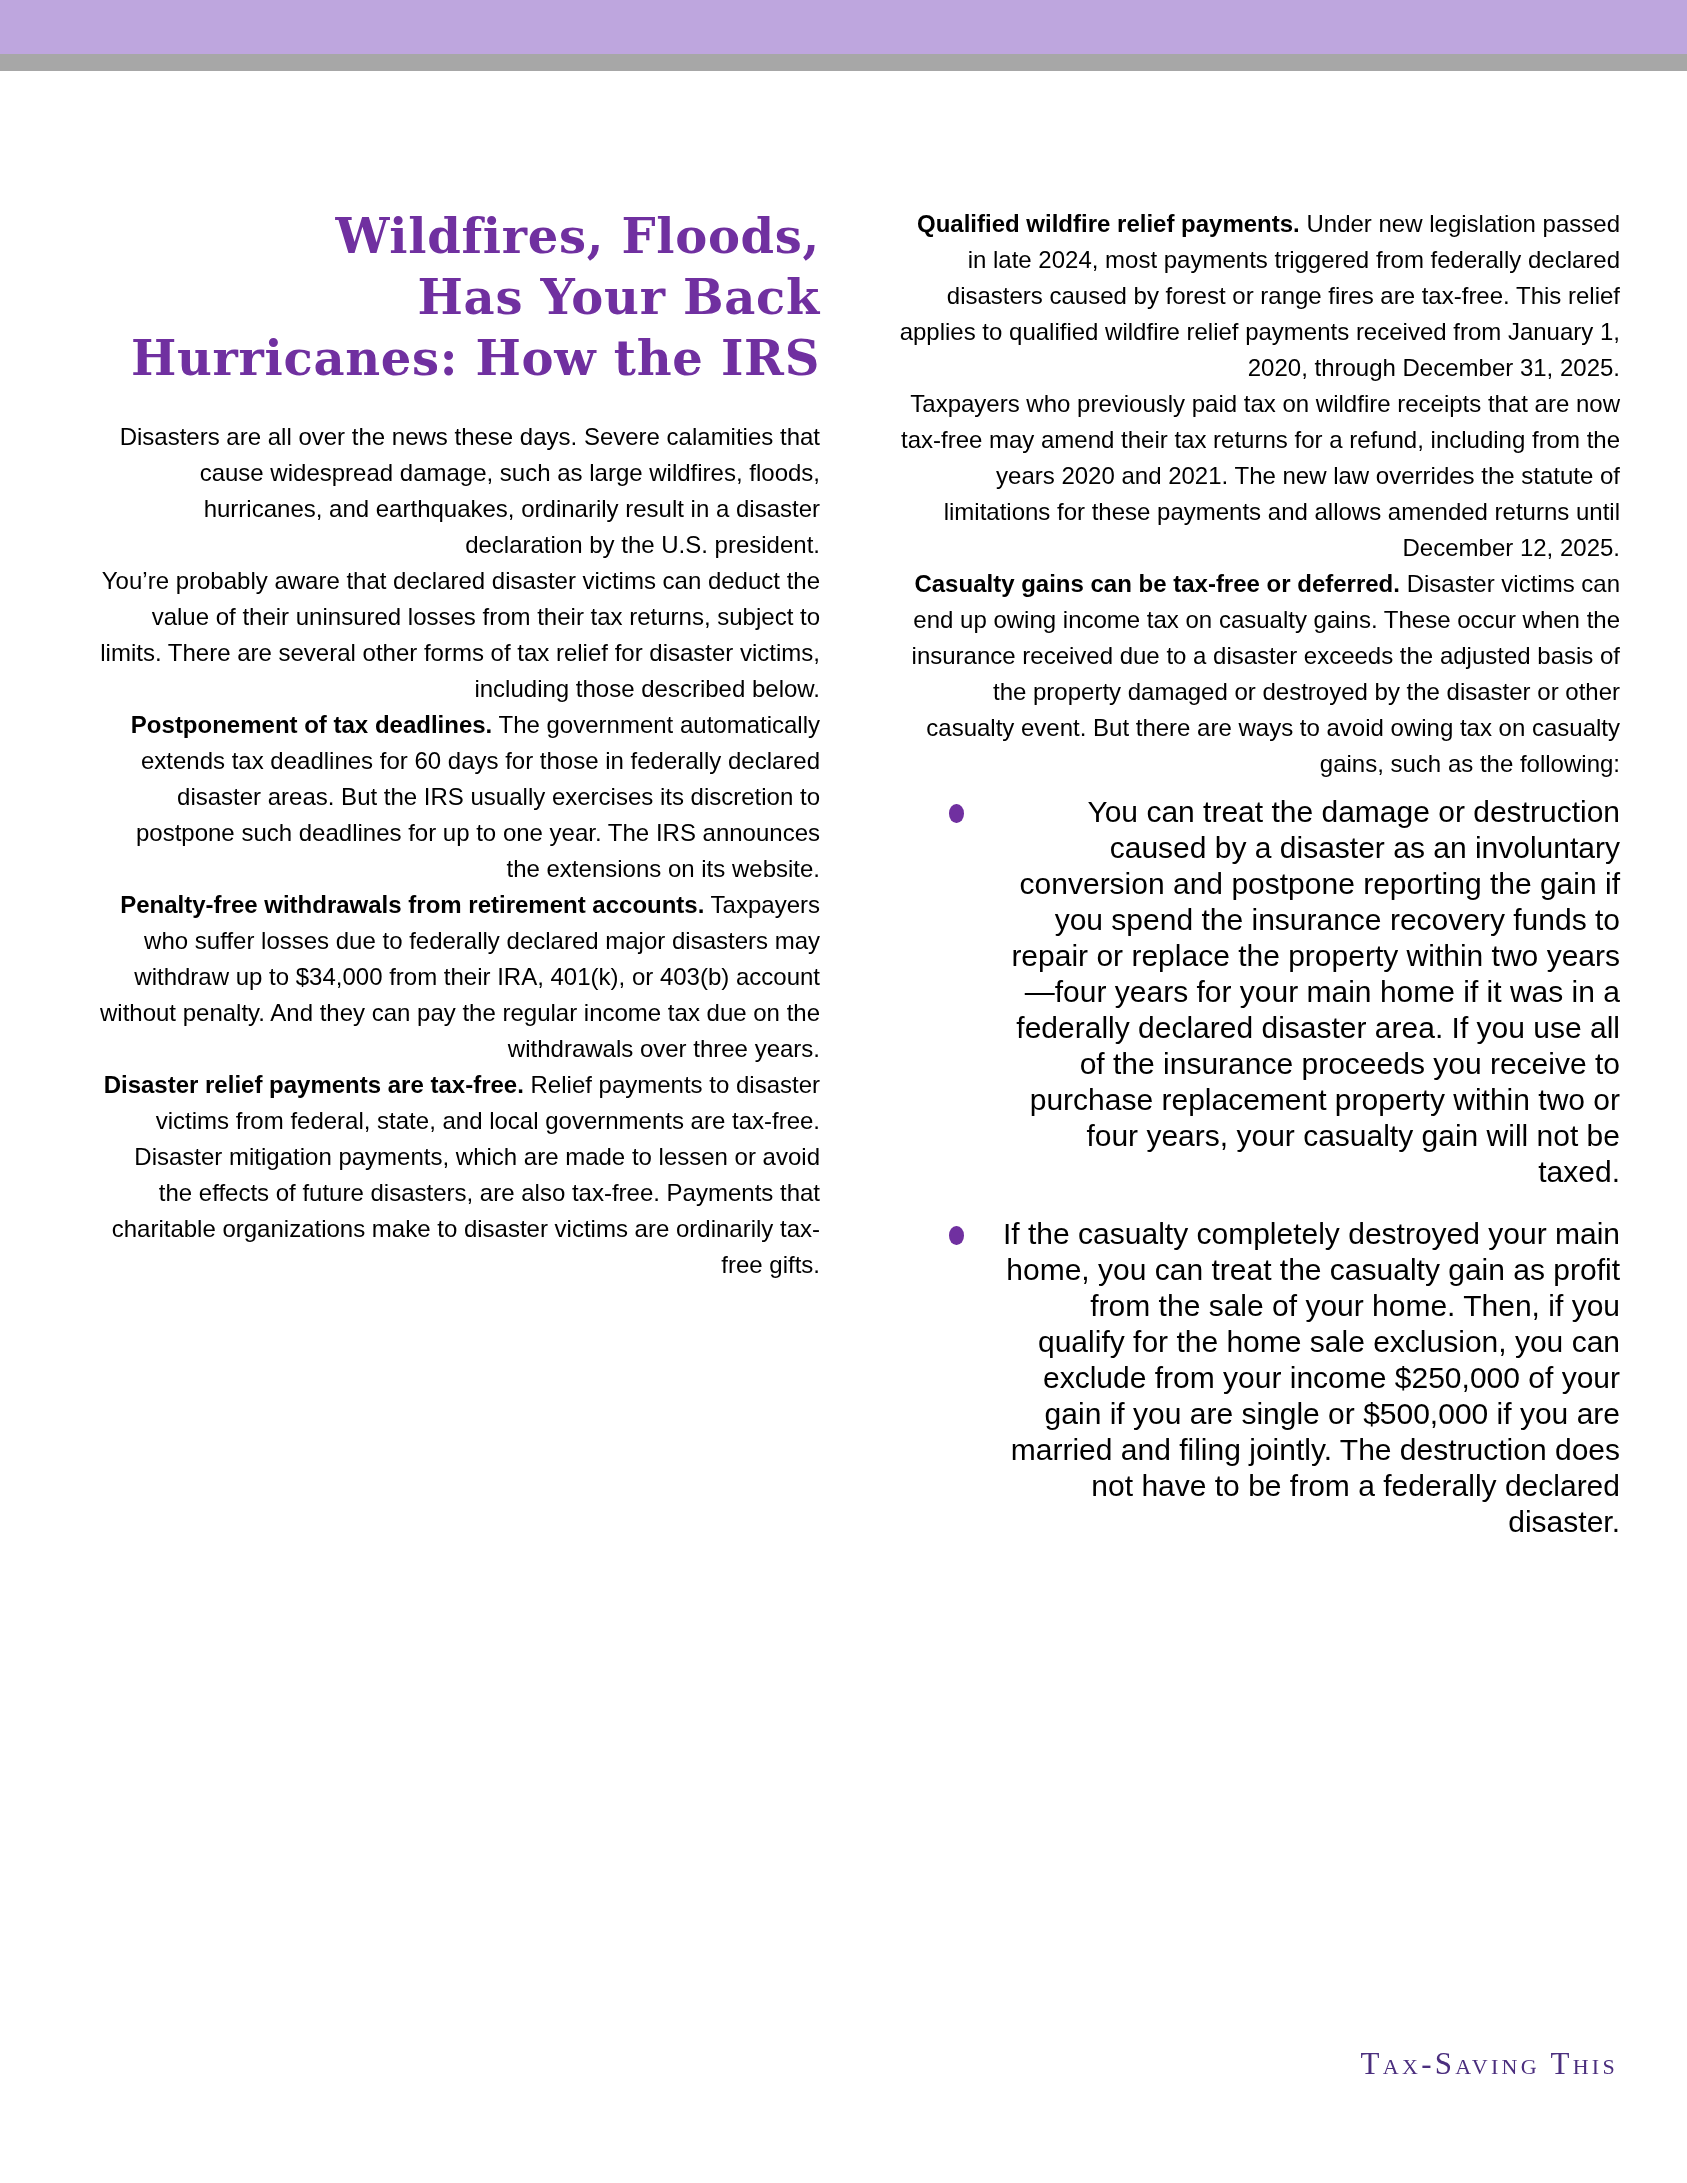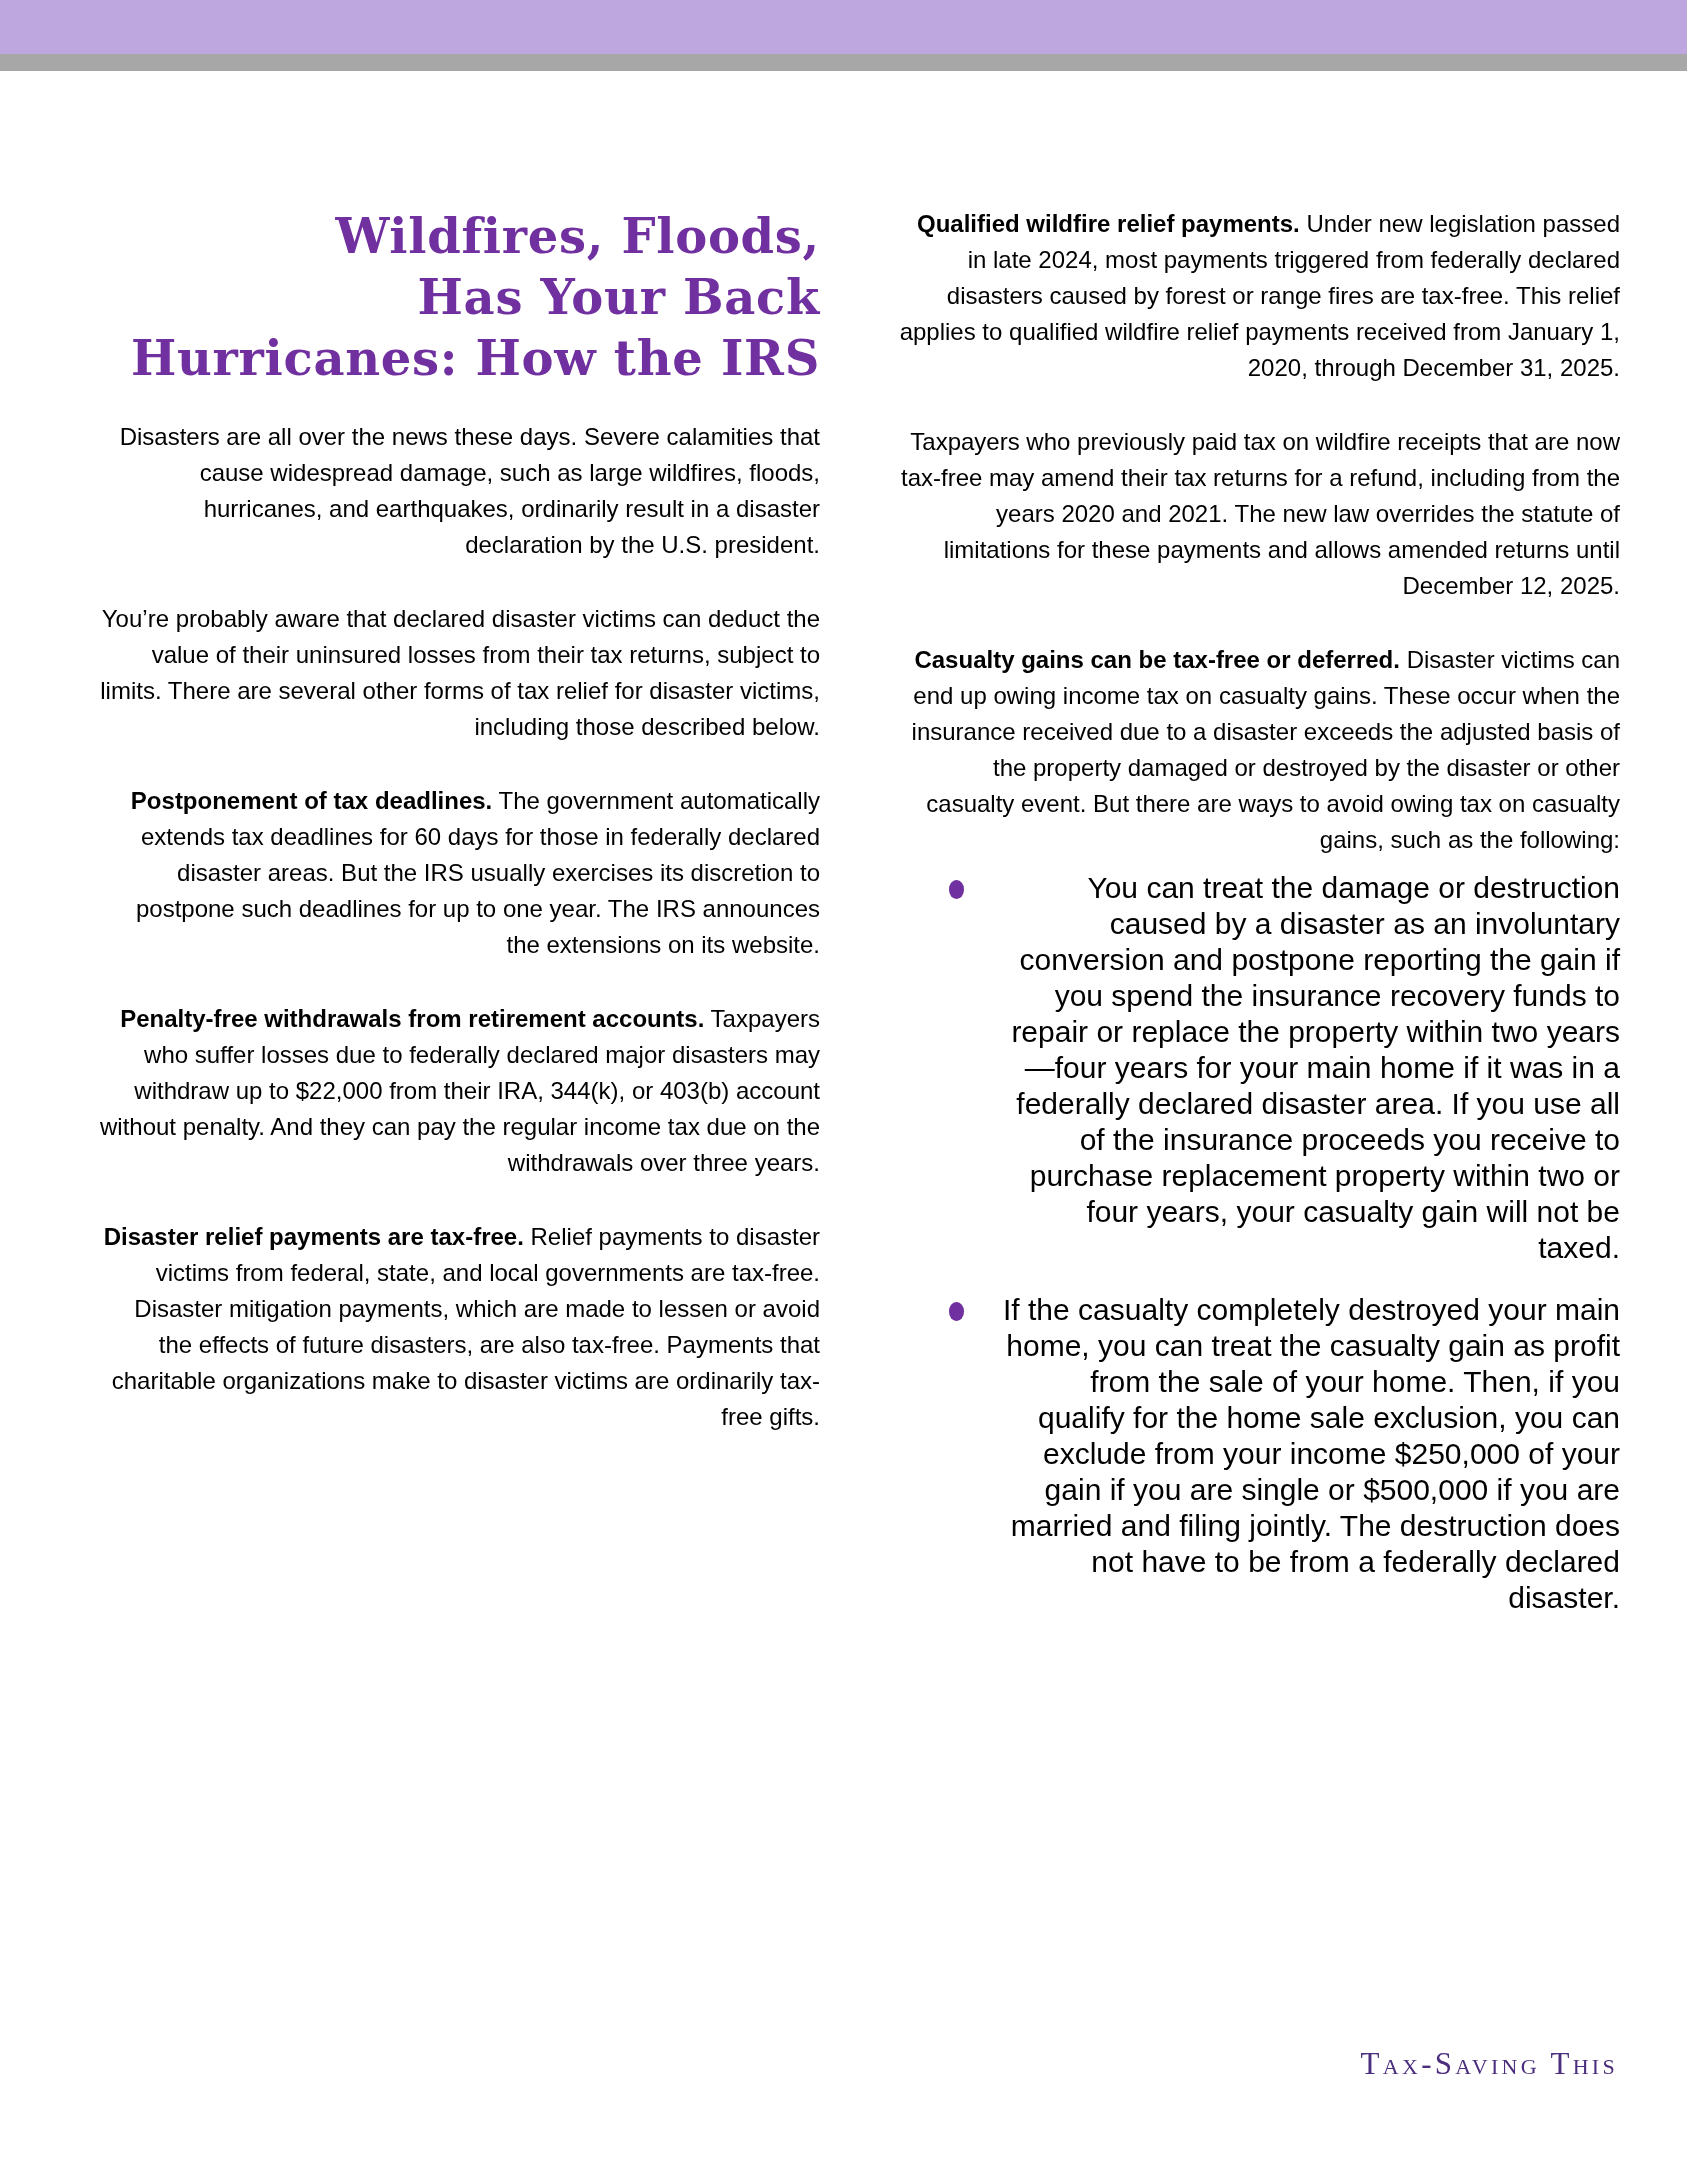--- a/index.html
+++ b/index.html
@@ -36,21 +36,21 @@
     color:var(--title);
     letter-spacing:0.7px;
   }
   h1.article-title .title-line { display:block; }
   p.body-para {
     margin:0;
     font-size:24px;
     line-height:36px;
     color:var(--body);
   }
-  p.body-para + p.body-para { margin-top:38px; }
+  p.body-para + p.body-para { }
   p.body-para strong.para-lead { font-weight:bold; }
   ul.bullet-list {
     list-style:none;
     margin:12px 0 0 0;
     padding:0;
   }
   ul.bullet-list li {
     position:relative;
     padding-left:99px;
     font-size:30px;
@@ -87,21 +87,21 @@
   <div class="col" id="left-col">
     <h1 class="article-title" id="article-title">
         <span class="title-line">Wildfires, Floods,</span>
         <span class="title-line">Has Your Back</span>
         <span class="title-line">Hurricanes: How the IRS</span>
       </h1>
     <div id="left-paras">
         <p class="body-para"><span>Disasters are all over the news these days. Severe calamities that cause widespread damage, such as large wildfires, floods, hurricanes, and earthquakes, ordinarily result in a disaster declaration by the U.S. president.</span></p>
         <p class="body-para"><span>You’re probably aware that declared disaster victims can deduct the value of their uninsured losses from their tax returns, subject to limits. There are several other forms of tax relief for disaster victims, including those described below.</span></p>
         <p class="body-para"><strong class="para-lead">Postponement of tax deadlines.</strong> <span>The government automatically extends tax deadlines for 60 days for those in federally declared disaster areas. But the IRS usually exercises its discretion to postpone such deadlines for up to one year. The IRS announces the extensions on its website.</span></p>
-        <p class="body-para"><strong class="para-lead">Penalty-free withdrawals from retirement accounts.</strong> <span>Taxpayers who suffer losses due to federally declared major disasters may withdraw up to $22,000 from their IRA, 344(k), or 403(b) account without penalty. And they can pay the regular income tax due on the withdrawals over three years.</span></p>
+        <p class="body-para"><strong class="para-lead">Penalty-free withdrawals from retirement accounts.</strong> <span>Taxpayers who suffer losses due to federally declared major disasters may withdraw up to $34,000 from their IRA, 401(k), or 403(b) account without penalty. And they can pay the regular income tax due on the withdrawals over three years.</span></p>
         <p class="body-para"><strong class="para-lead">Disaster relief payments are tax-free.</strong> <span>Relief payments to disaster victims from federal, state, and local governments are tax-free. Disaster mitigation payments, which are made to lessen or avoid the effects of future disasters, are also tax-free. Payments that charitable organizations make to disaster victims are ordinarily tax-free gifts.</span></p>
       </div>
   </div>
   <div class="col" id="right-col">
     <div id="right-paras">
         <p class="body-para"><strong class="para-lead">Qualified wildfire relief payments.</strong> <span>Under new legislation passed in late 2024, most payments triggered from federally declared disasters caused by forest or range fires are tax-free. This relief applies to qualified wildfire relief payments received from January 1, 2020, through December 31, 2025.</span></p>
         <p class="body-para"><span>Taxpayers who previously paid tax on wildfire receipts that are now tax-free may amend their tax returns for a refund, including from the years 2020 and 2021. The new law overrides the statute of limitations for these payments and allows amended returns until December 12, 2025.</span></p>
         <p class="body-para"><strong class="para-lead">Casualty gains can be tax-free or deferred.</strong> <span>Disaster victims can end up owing income tax on casualty gains. These occur when the insurance received due to a disaster exceeds the adjusted basis of the property damaged or destroyed by the disaster or other casualty event. But there are ways to avoid owing tax on casualty gains, such as the following:</span></p>
       </div>
     <ul class="bullet-list" id="bullet-list">

